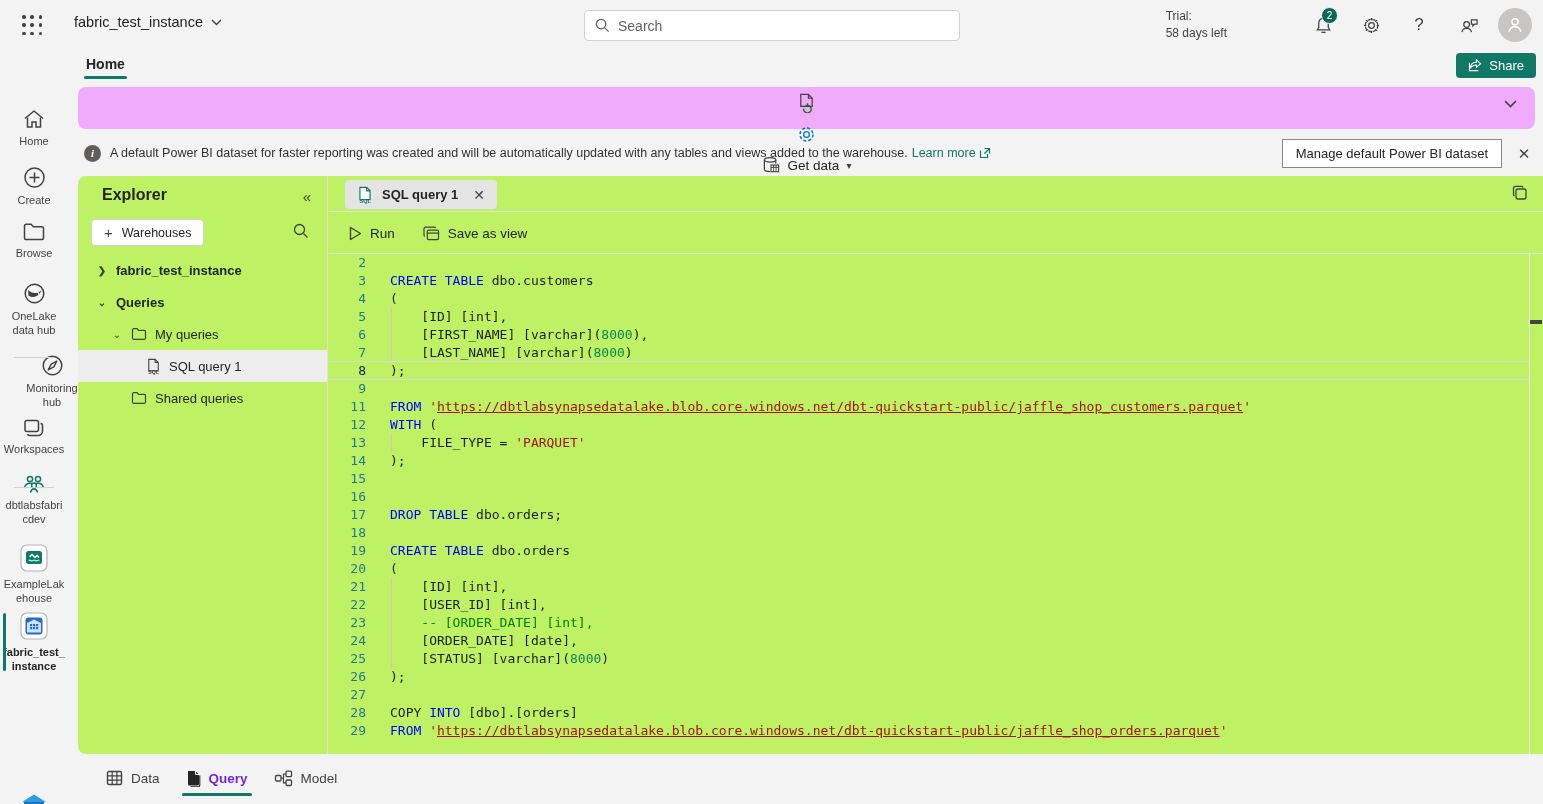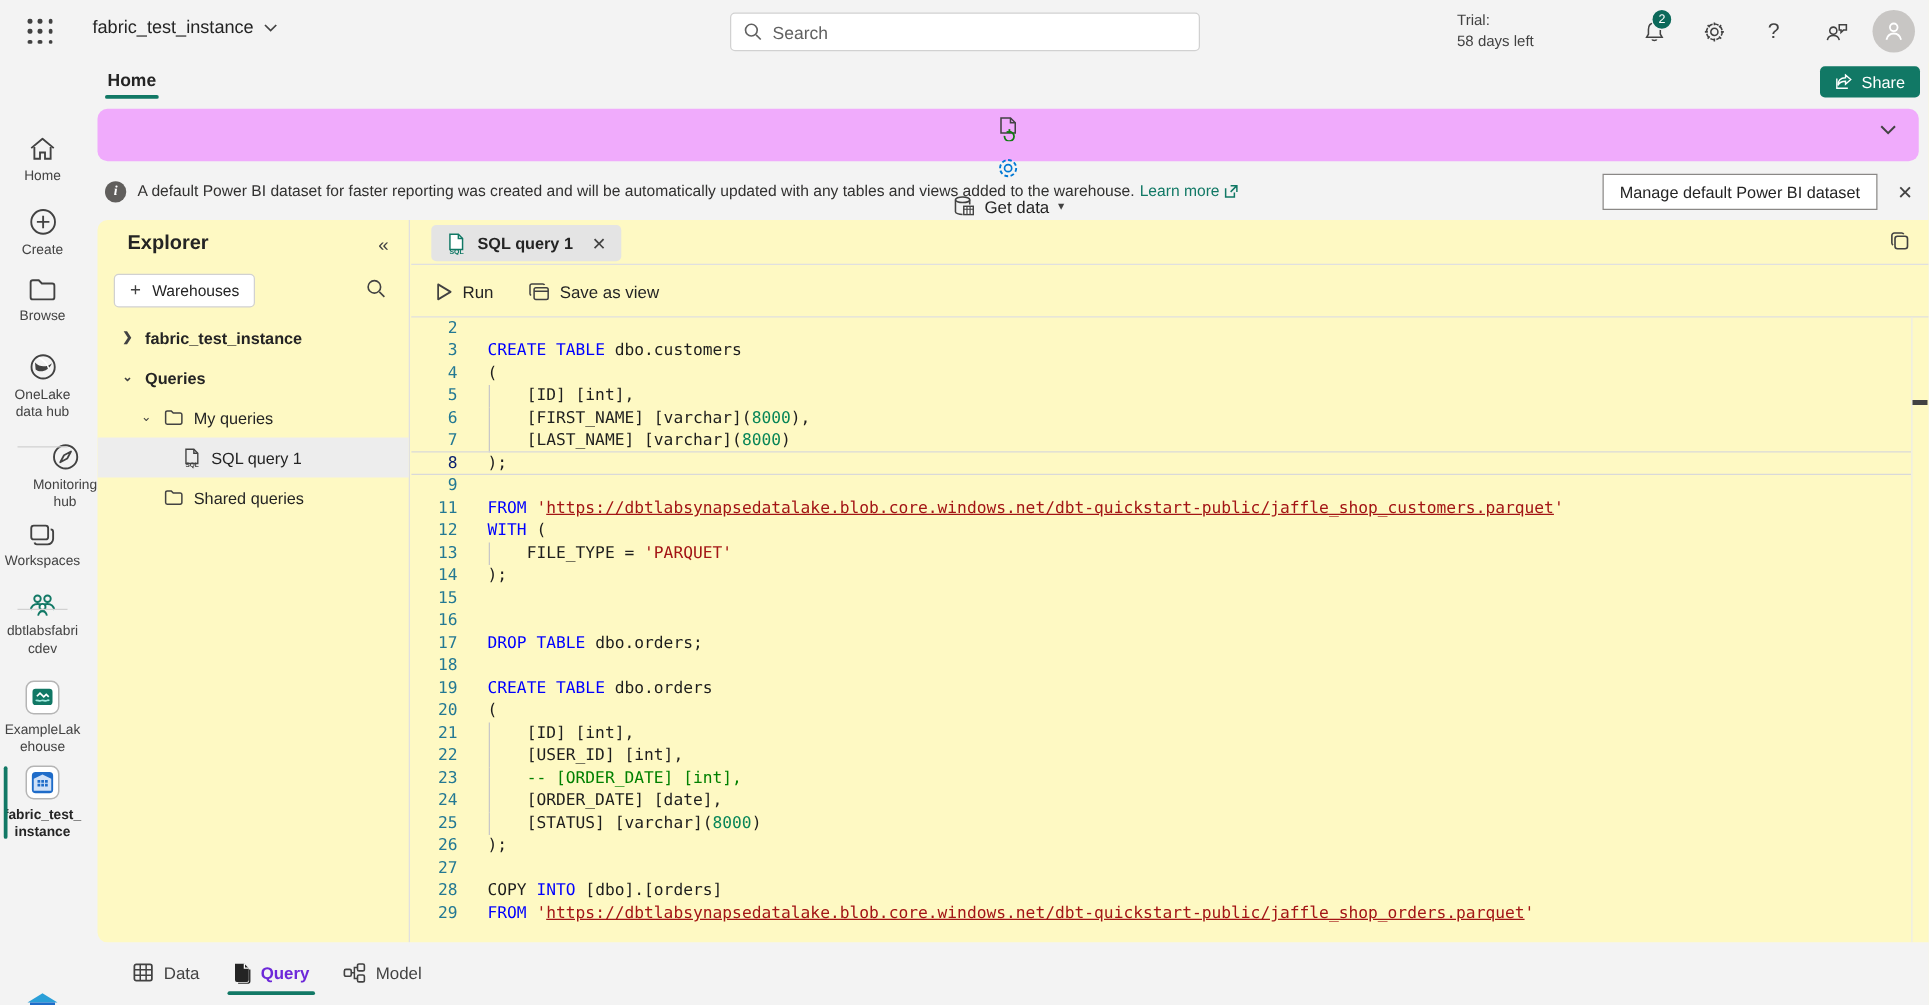--- a/index.html
+++ b/index.html
@@ -68,21 +68,21 @@
   .rail-item { position:absolute; left:0; width:68px; display:flex; flex-direction:column; align-items:center;
     gap:4px; cursor:pointer; }
   .rail-item .lbl { font-size:11px; color:#424242; text-align:center; width:62px; line-height:14px;
     overflow-wrap:anywhere; }
   .rail-item.sel .lbl { font-weight:700; color:#242424; }
   .rail-item.sel::before { content:""; position:absolute; left:3px; top:2px; bottom:2px; width:3px;
     background:#117865; border-radius:2px; }
   .rail-div { position:absolute; left:14px; width:40px; height:1px; background:#d1d1d1; }
 
   
-  .main-card { position:absolute; left:78px; top:176px; width:1465px; height:578px; background:#fef9c3;
+  .main-card { position:absolute; left:78px; top:176px; width:1465px; height:578px; background:#bef264;
     border-radius:8px 0 0 8px; overflow:hidden; }
 
   
   .explorer { position:absolute; left:0; top:0; width:250px; height:100%; border-right:1px solid #e0e0e0; }
   .exp-title { position:absolute; left:24px; top:10px; font-size:16px; font-weight:700; }
   .exp-collapse { position:absolute; right:16px; top:12px; font-size:15px; color:#424242; cursor:pointer; }
   .wh-btn { position:absolute; left:13px; top:43px; height:27px; background:#fff; border:1px solid #d1d1d1;
     border-radius:4px; font-size:12.5px; font-family:inherit; color:#242424; display:flex; align-items:center;
     gap:9px; padding:0 12px; cursor:pointer; }
   .wh-btn .plus { font-size:15px; color:#424242; }

